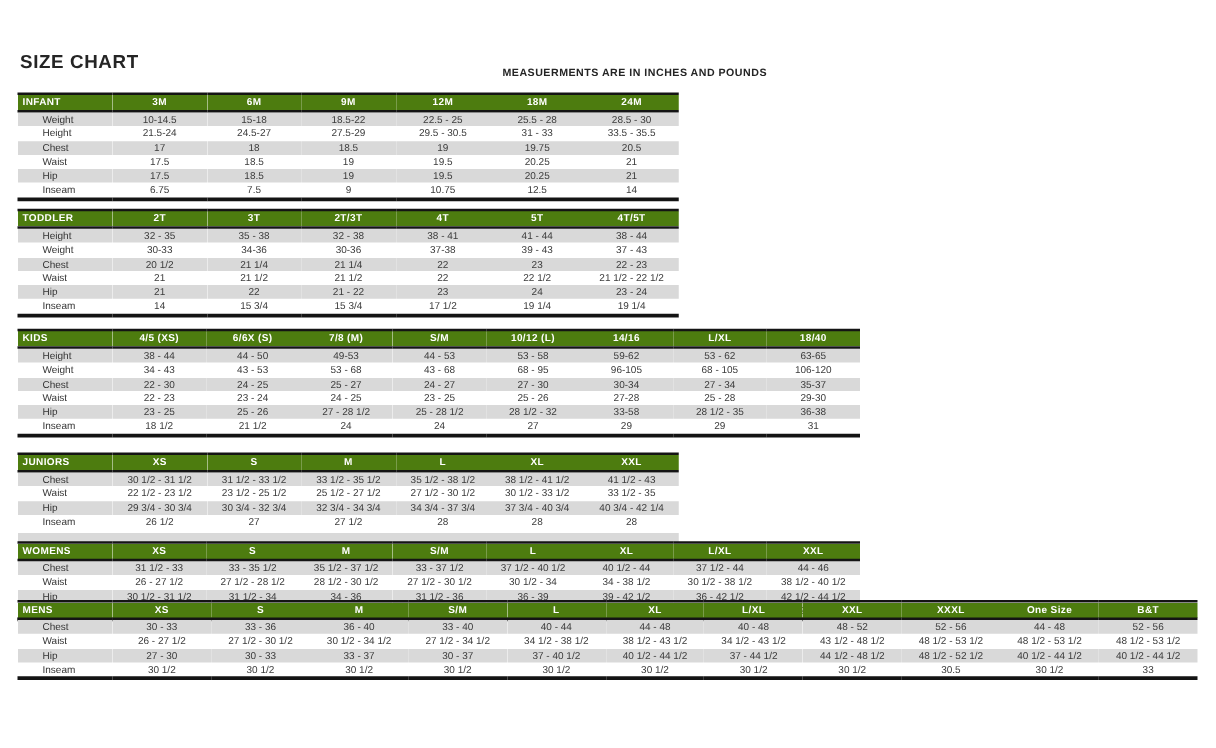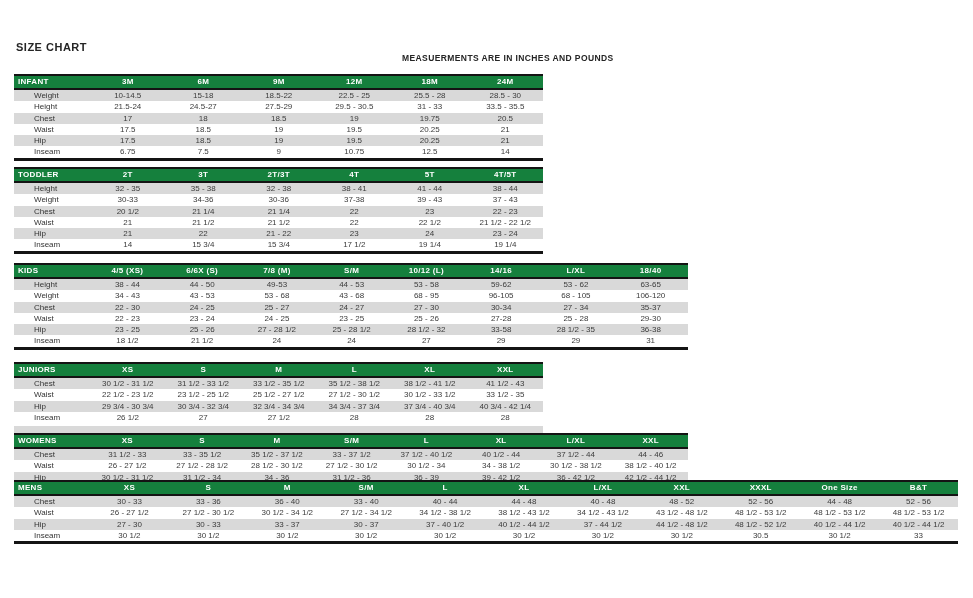--- a/index.html
+++ b/index.html
@@ -2,41 +2,41 @@
 <html><head>
 <meta charset="utf-8">
 <style>
   html,body{margin:0;padding:0;}
   body{
     width:973px;height:598px;background:#ffffff;position:relative;
     font-family:"Liberation Sans", sans-serif;color:#3b3b3b;overflow:hidden;
   }
   .page-title{
     position:absolute;left:16px;top:41px;
-    font-size:11px;font-weight:bold;color:#252525;letter-spacing:.5px;
+    font-size:15px;font-weight:bold;color:#252525;letter-spacing:.5px;
   }
   .page-subtitle{
     position:absolute;left:402px;top:53px;
     font-size:8.5px;font-weight:bold;color:#252525;letter-spacing:.4px;
   }
   .size-table{position:absolute;left:14px;}
   .table-infant  {top:74px; width:529px;}
   .table-toddler {top:167px;width:529px;}
   .table-kids    {top:263px;width:674px;}
   .table-juniors {top:362px;width:529px;}
   .table-womens  {top:433px;width:674px;}
   .table-mens    {top:480px;width:944px;}
   .size-table table{
     width:100%;border-collapse:collapse;table-layout:fixed;
     border-top:2px solid #141414;border-bottom:3px solid #141414;
   }
   .table-juniors table{border-bottom:none;}
   col.label-col{width:76px;}
   thead th{
-    background:#15803d;color:#ffffff;font-size:8px;font-weight:bold;
+    background:#4d7c0f;color:#ffffff;font-size:8px;font-weight:bold;
     height:12px;line-height:12px;padding:0;text-align:center;
     border-bottom:2px solid #141414;letter-spacing:.3px;
     white-space:nowrap;overflow:hidden;margin-top:16px;
   }
   thead th.label{text-align:left;padding-left:4px;}
   tbody td{
     font-size:8px;height:11.3px;line-height:11.3px;padding:0;text-align:center;
     color:#3b3b3b;white-space:nowrap;overflow:hidden;background:#ffffff;
   }
   tbody td.label{text-align:left;padding-left:20px;color:#333333;}

